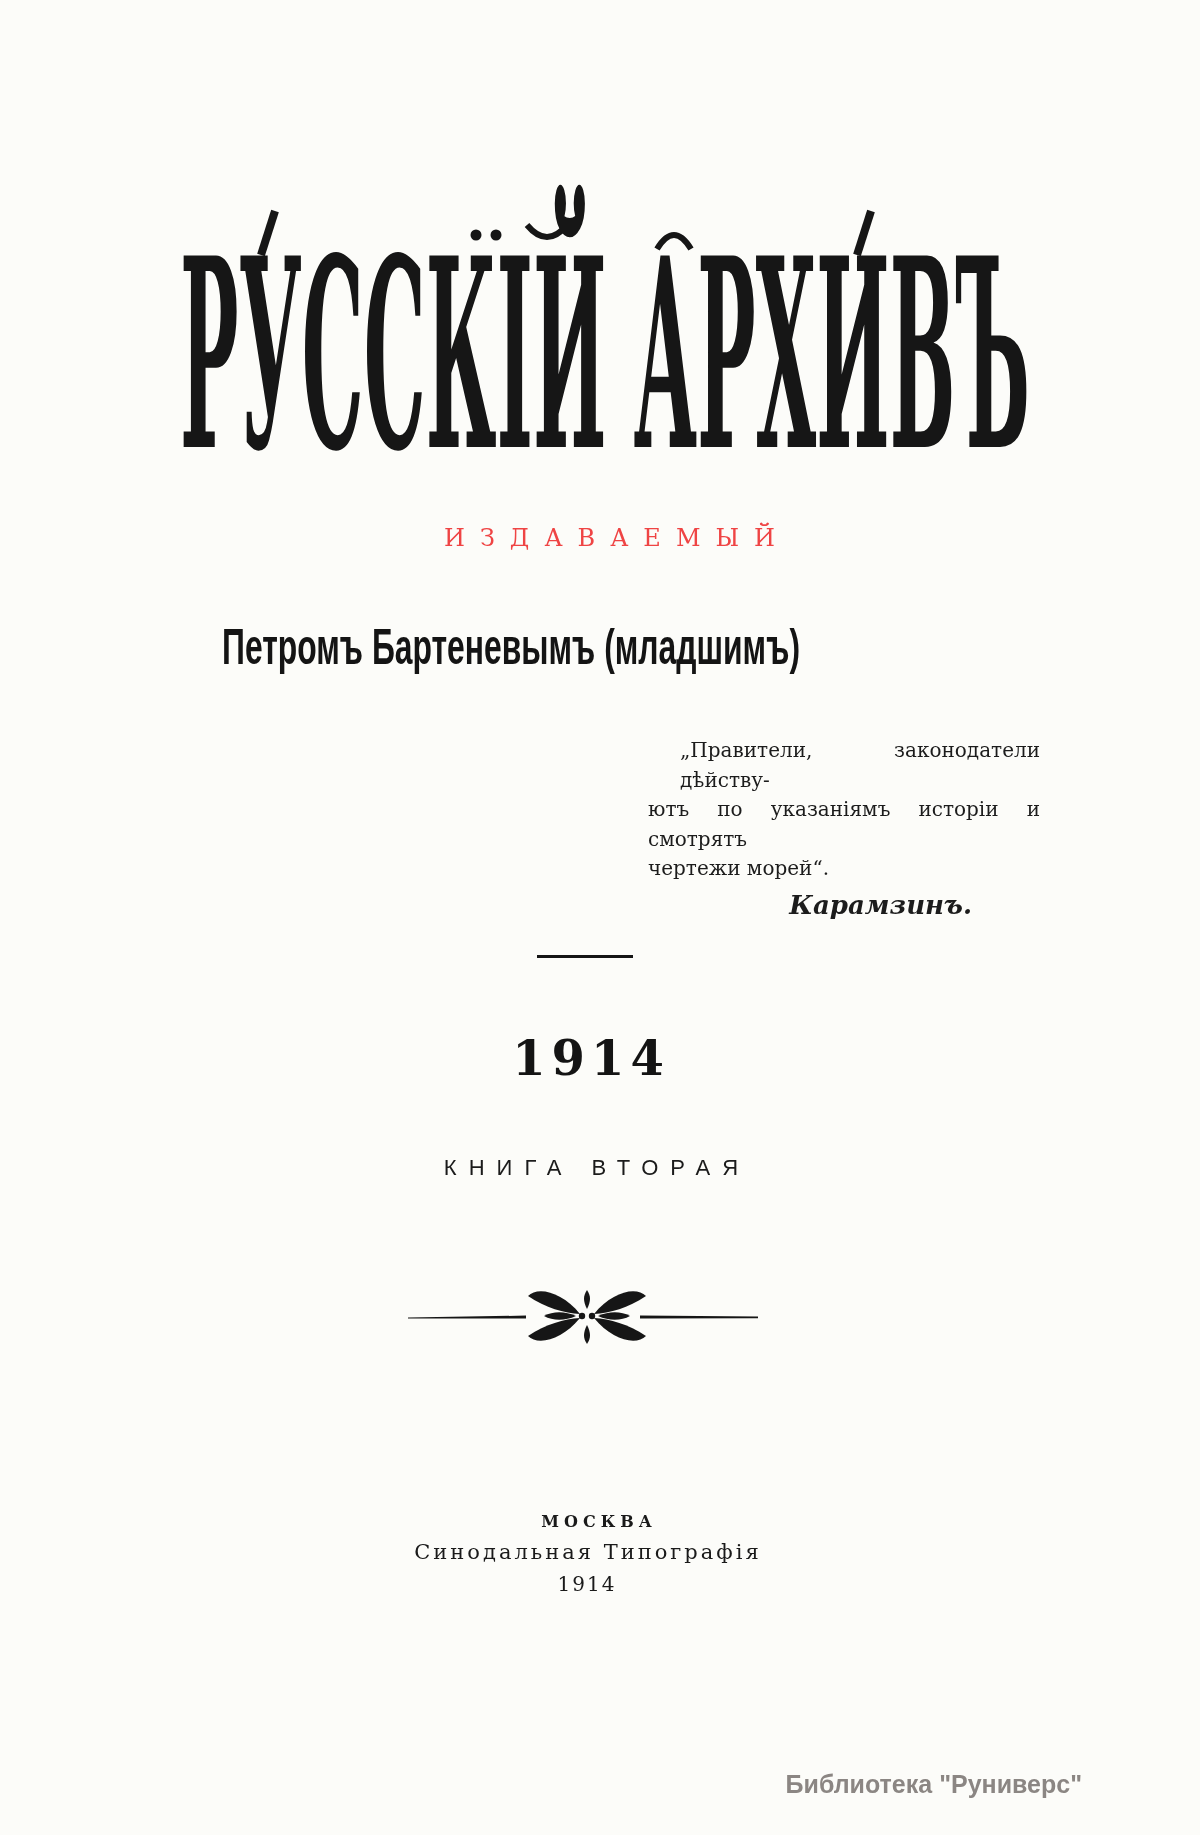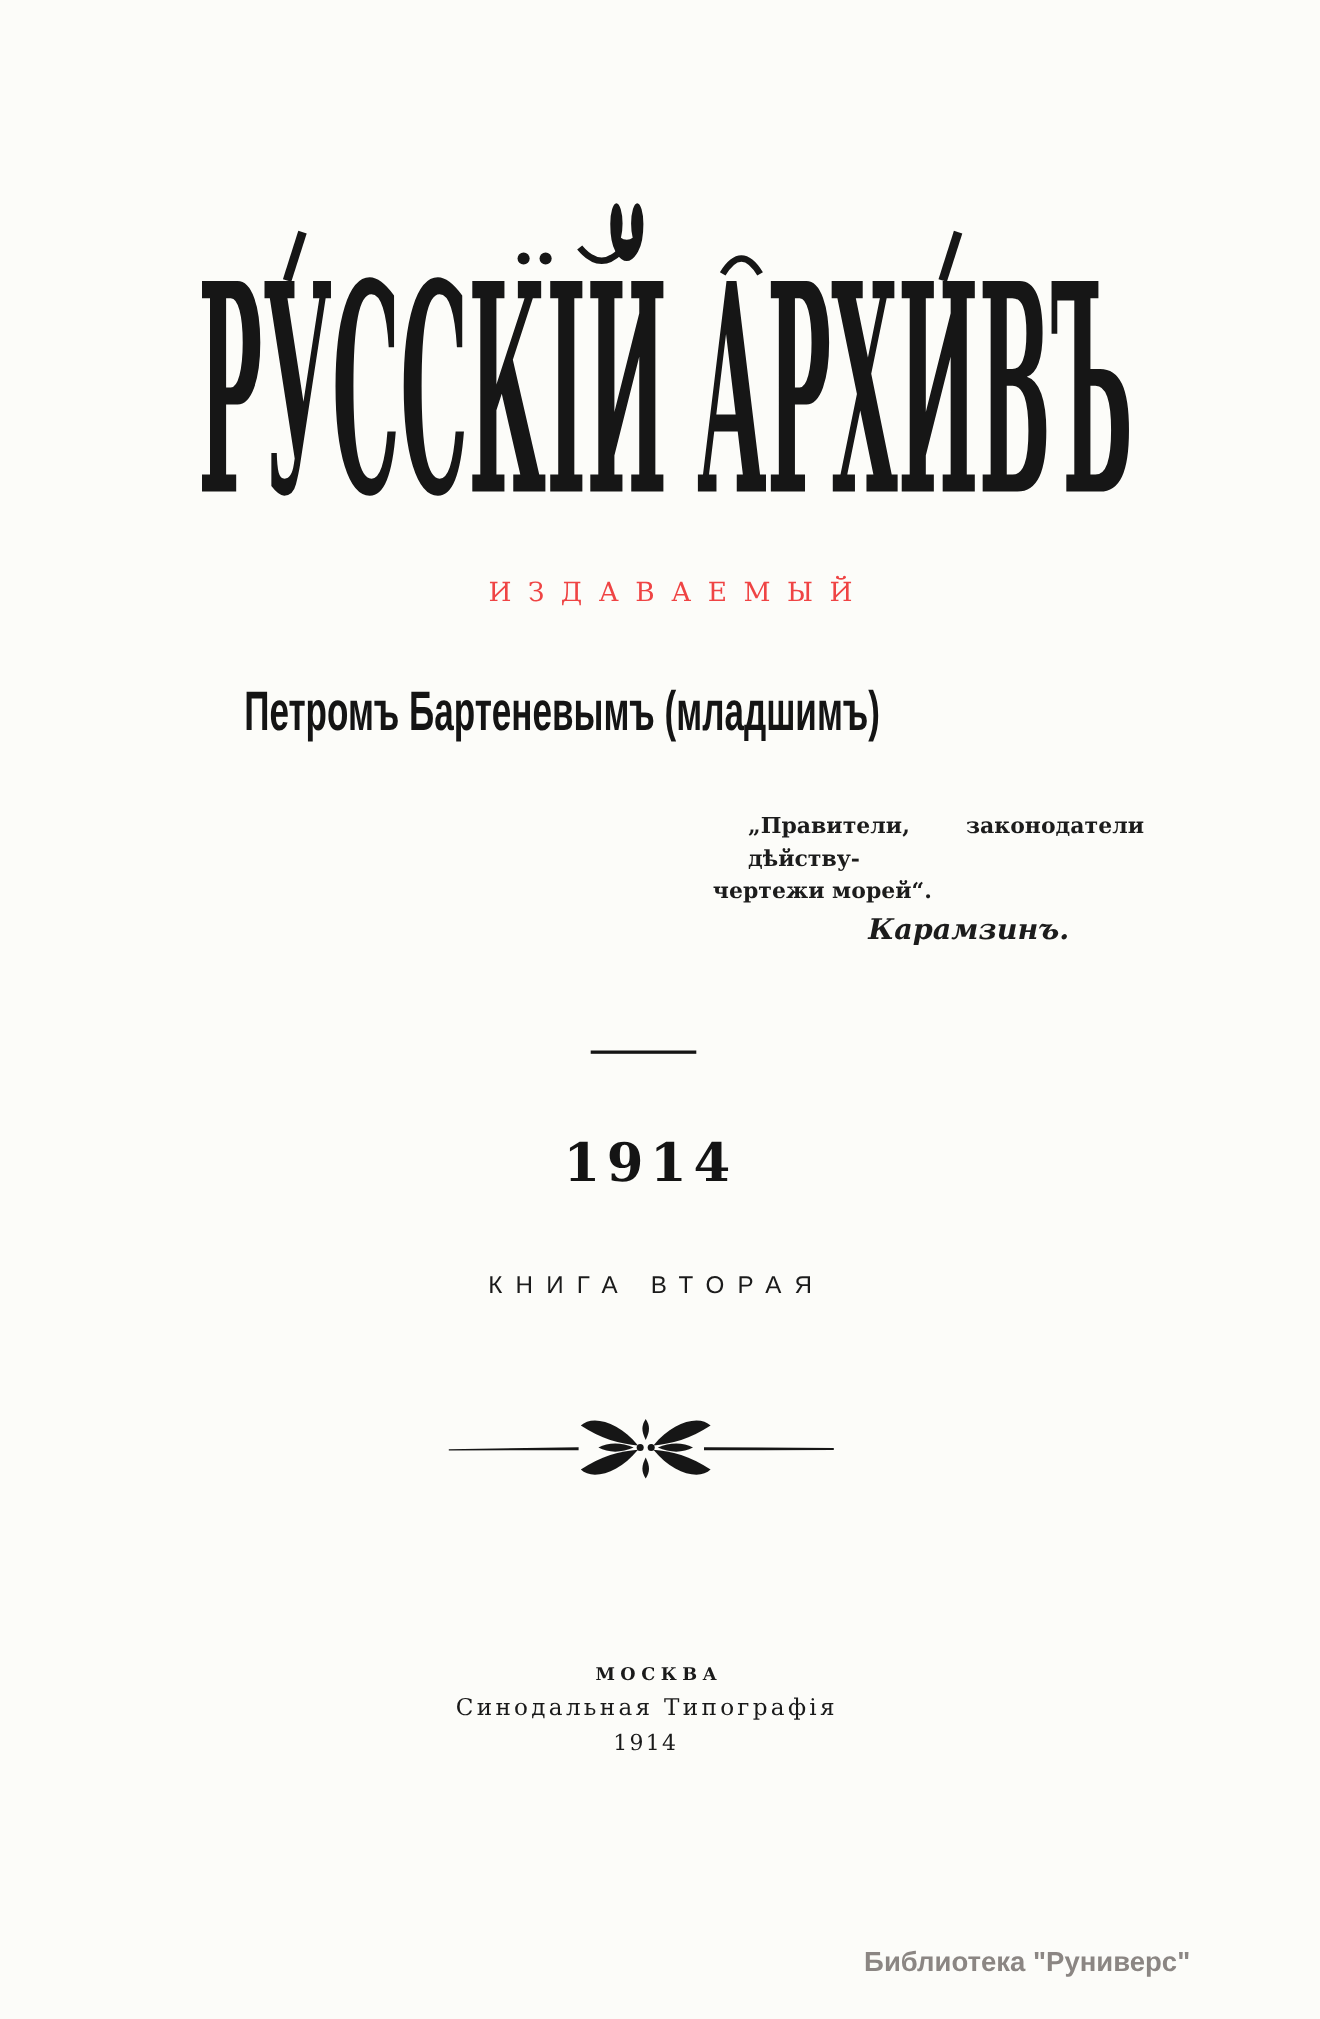--- a/index.html
+++ b/index.html
@@ -21,21 +21,21 @@
     font-size: 24px; letter-spacing: 15px; padding-left: 32px;
     color: #ef4444;
   }
 
   .editor-svg { position: absolute; left: 222px; top: 620px; }
 
   .epigraph {
     position: absolute; left: 648px; top: 736px; width: 392px;
     font-size: 20px; line-height: 29.5px; color: #1c1c1c;
   }
-  .eline { white-space: nowrap; font-weight: bold; }
+  .eline { white-space: nowrap; }
   .ejust { text-align: justify; text-align-last: justify; white-space: normal; }
   .eline-first { padding-left: 32px; }
   .eattr {
     margin-top: 7px; text-align: right; padding-right: 68px;
     font-style: italic; font-weight: bold; font-size: 26px;
   }
 
   .rule {
     position: absolute; left: 537px; top: 955px;
     width: 96px; height: 3px; background: #151515;
@@ -103,20 +103,21 @@
   <div class="edition centered">ИЗДАВАЕМЫЙ</div>
 
   <svg class="editor-svg" width="600" height="64" viewBox="0 0 600 64">
     <g transform="scale(1,1.2)">
       <text x="0" y="36.5" textLength="578" lengthAdjust="spacingAndGlyphs" font-family="Liberation Sans, sans-serif" font-weight="bold" font-size="42" fill="#141414">Петромъ Бартеневымъ (младшимъ)</text>
     </g>
   </svg>
 
   <div class="epigraph">
     <div class="eline ejust eline-first">„Правители, законодатели дѣйству-</div>
+    <div class="eline ejust">ютъ по указаніямъ исторіи и смотрятъ</div>
     <div class="eline">чертежи морей“.</div>
     <div class="eattr">Карамзинъ.</div>
   </div>
 
   <div class="rule"></div>
 
   <div class="year-big centered">1914</div>
 
   <div class="volume centered">КНИГА ВТОРАЯ</div>
 

